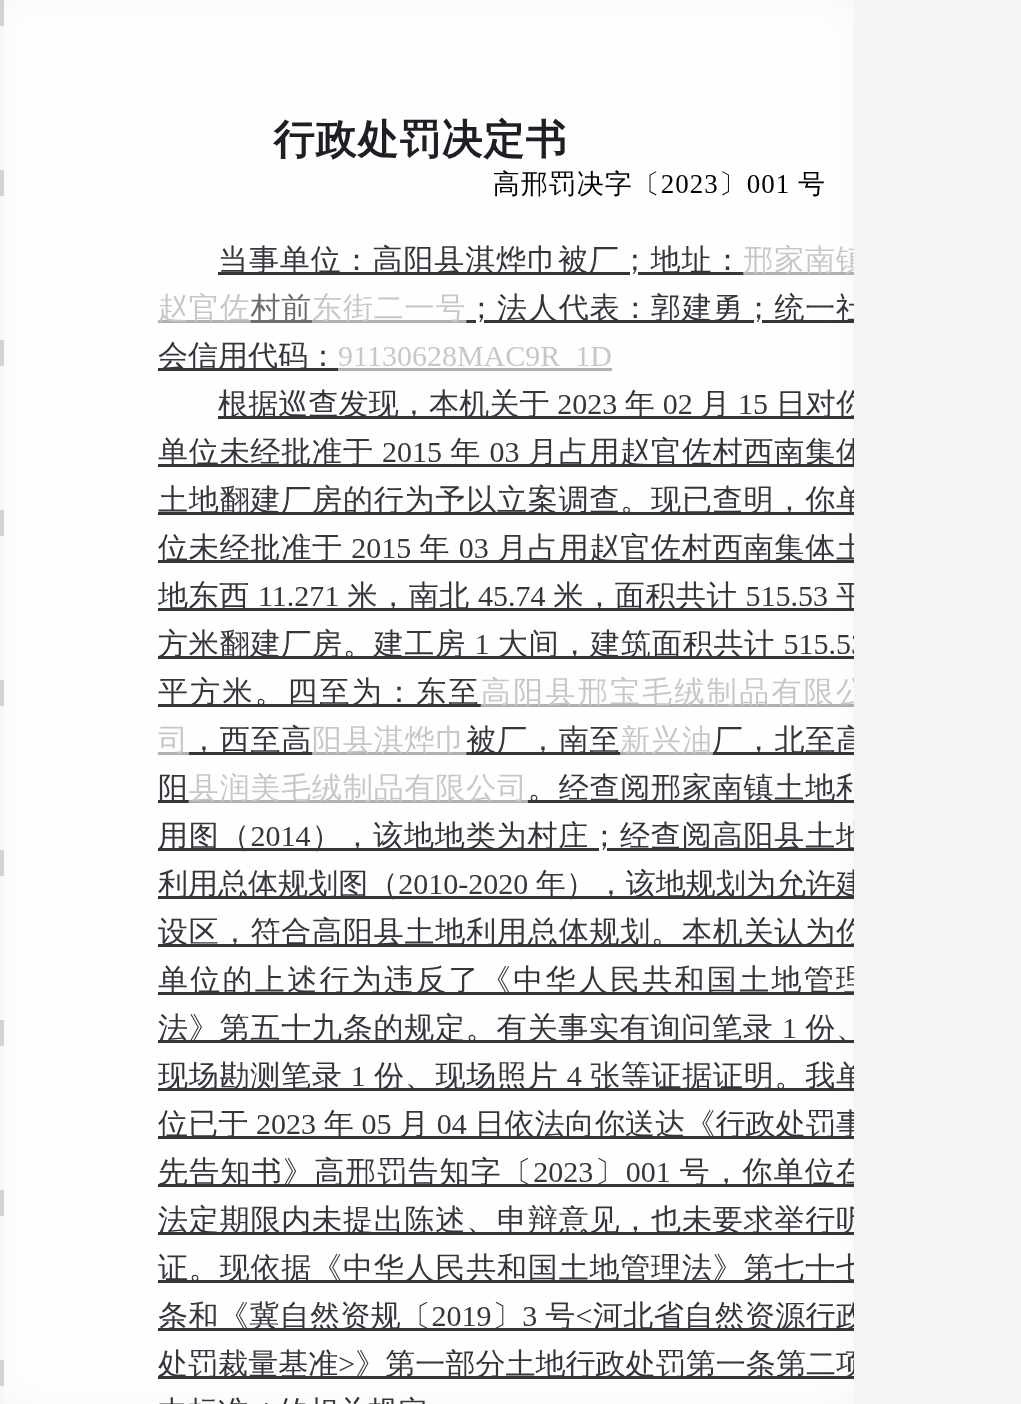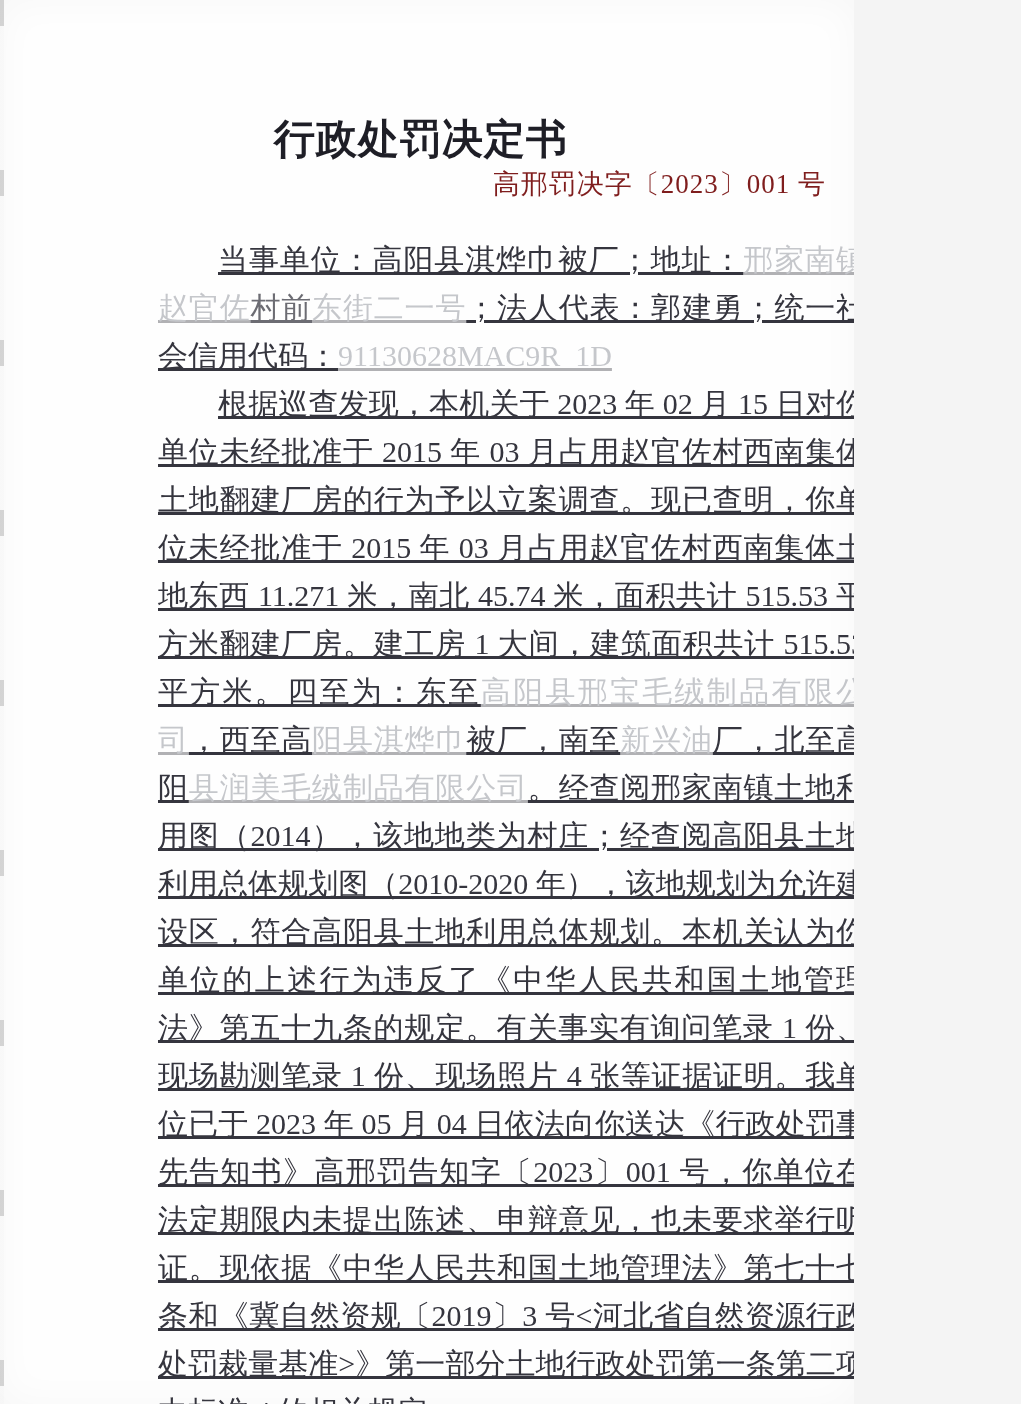--- a/index.html
+++ b/index.html
@@ -33,21 +33,21 @@
     font-weight: bold;
     letter-spacing: 1px;
     color: #1e1e26;
     transform: translateX(-6px);
   }
   .doc-number {
     position: absolute;
     top: 166px; left: 0; width: 826px;
     text-align: right;
     font-size: 27px;
-    color: #7f1d1d;
+    color: #000000;
     letter-spacing: 1px;
   }
   .body-text {
     position: absolute;
     top: 236px; left: 158px; width: 708px;
     font-size: 30px;
     line-height: 48px;
     text-align: justify;
     color: #35353e;
   }

